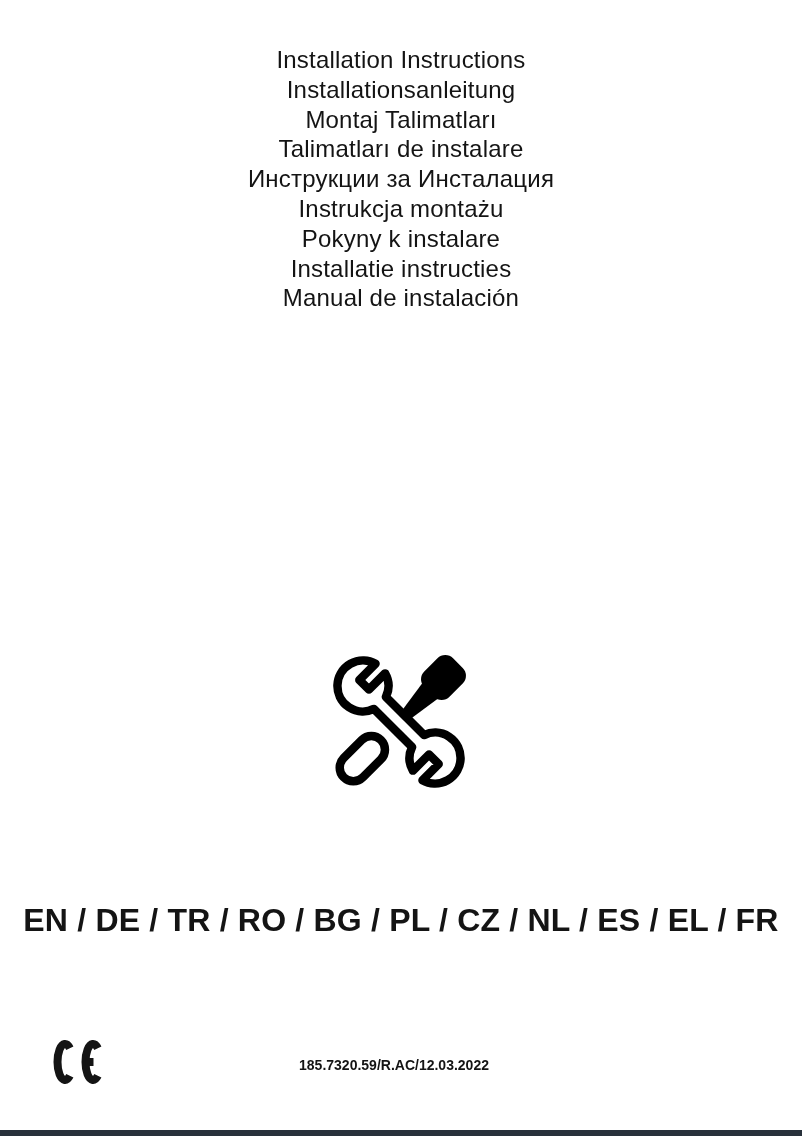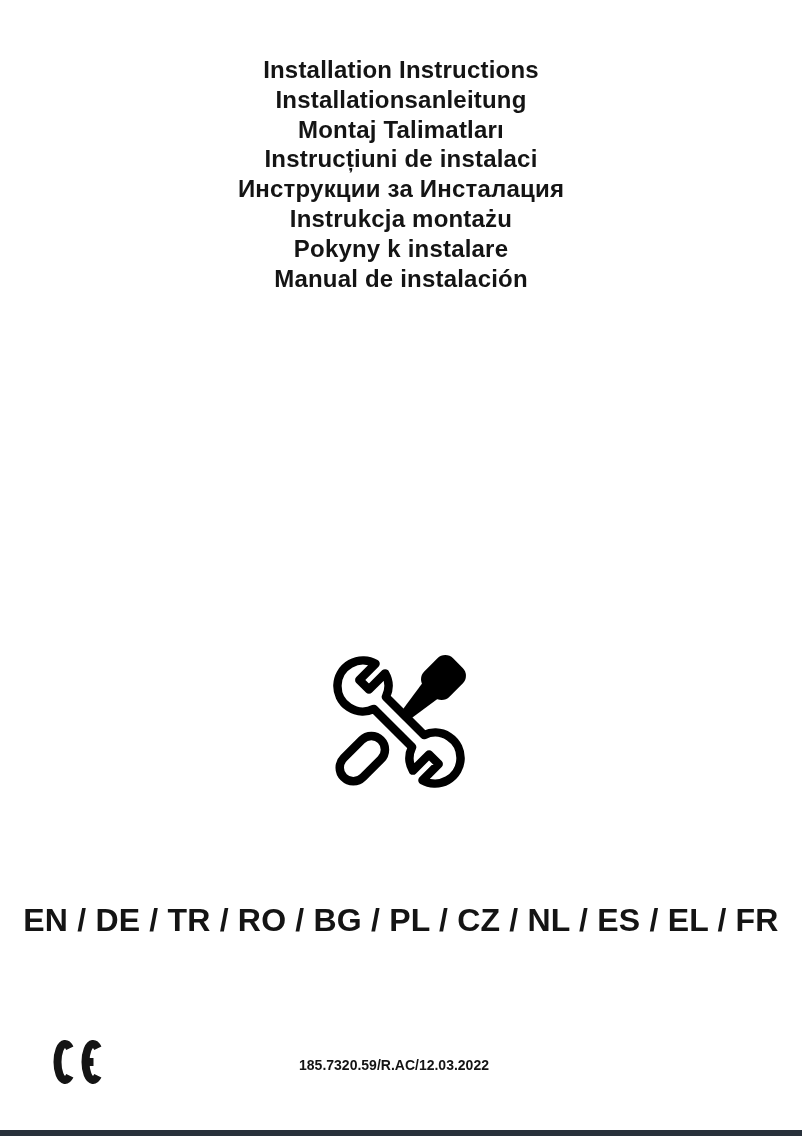--- a/index.html
+++ b/index.html
@@ -6,24 +6,23 @@
   .page{
     position:relative;
     width:802px;height:1136px;
     background:#ffffff;
     font-family:"Liberation Sans",sans-serif;
     overflow:hidden;
   }
   .title-block{
     position:absolute;top:45px;left:0;width:100%;
     text-align:center;
-    font-weight:bold;font-size:24px;line-height:29.8px;
+    font-weight:normal;font-size:24px;line-height:29.8px;
     color:#141414;
     letter-spacing:0.2px;
-    margin-top:10px;
   }
   .title-line{white-space:nowrap;}
   .tools-icon-wrap{
     position:absolute;left:314px;top:637px;
     width:170px;height:170px;
   }
   .languages{
     position:absolute;top:905px;left:0;width:100%;
     text-align:center;
     font-weight:bold;font-size:32px;line-height:30px;
@@ -49,24 +48,25 @@
 </style>
 </head>
 <body>
 
 <div class="page">
 
   <div class="title-block">
     <div class="title-line">Installation Instructions</div>
     <div class="title-line">Installationsanleitung</div>
     <div class="title-line">Montaj Talimatları</div>
-    <div class="title-line">Instrucțiuni de instalaci</div>
+    <div class="title-line">Talimatları de instalare</div>
     <div class="title-line">Инструкции за Инсталация</div>
     <div class="title-line">Instrukcja montażu</div>
     <div class="title-line">Pokyny k instalare</div>
+    <div class="title-line">Installatie instructies</div>
     <div class="title-line">Manual de instalación</div>
   </div>
 
   <div class="tools-icon-wrap">
     <svg width="170" height="170" viewBox="0 0 200 200" xmlns="http://www.w3.org/2000/svg" aria-hidden="true">
 
       <g transform="rotate(-45 100 100)">
         <rect x="8" y="84" width="62" height="32" rx="16" fill="#ffffff" stroke="#000000" stroke-width="10"></rect>
         <polygon points="112,93 152,87 152,113 112,107" fill="#000000"></polygon>
         <rect x="150" y="79" width="48" height="42" rx="13" fill="#000000"></rect>

